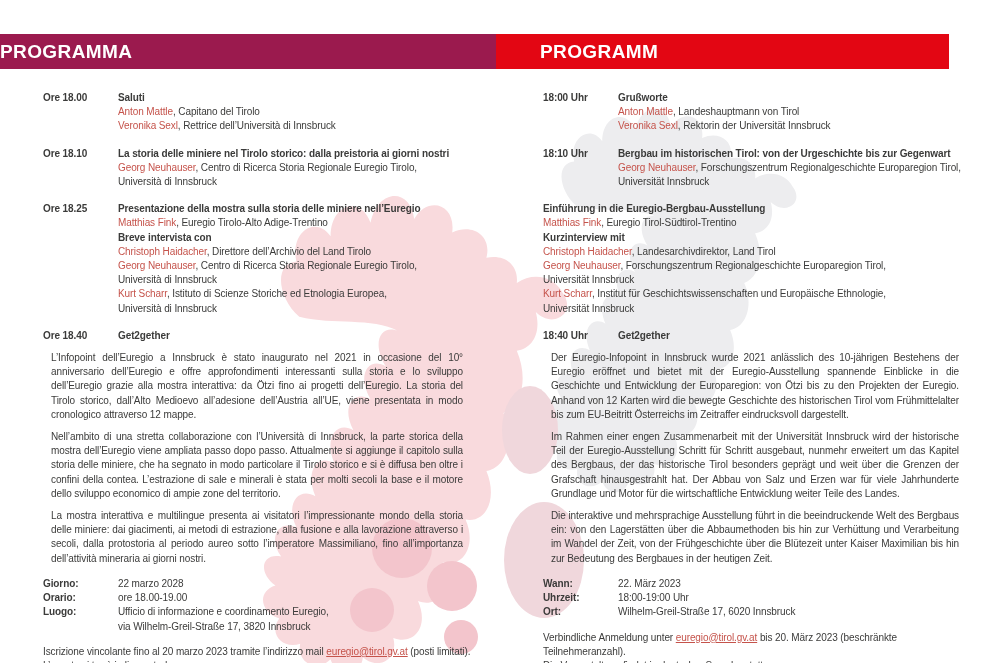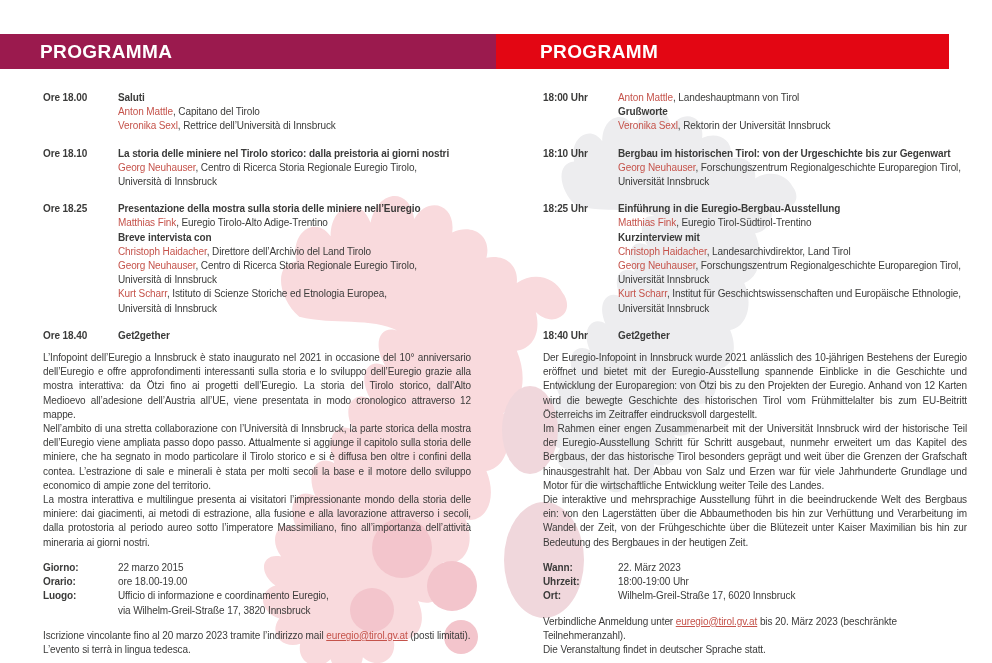--- a/index.html
+++ b/index.html
@@ -19,21 +19,21 @@
   .watermarks {
     position: absolute; left: 0; top: 0;
     z-index: 0;
   }
   
   .bar {
     position: absolute; top: 34px; height: 35px;
     display: flex; align-items: center;
     z-index: 2;
   }
-  .bar-left  { left: 0;     width: 496px; background: var(--maroon, #9B1A4E); padding-left: 40px; }
+  .bar-left  { left: 0;     width: 496px; background: var(--maroon, #9B1A4E); }
   .bar-right { left: 496px; width: 453px; background: var(--red, #E30613);    padding-left: 44px; }
   .bar .bar-title {
     color: #ffffff; font-size: 19px; font-weight: 700; letter-spacing: 0.4px;
   }
   
   .col {
     position: absolute; top: 91px;
     z-index: 1;
     font-size: 10px; line-height: 14.2px; letter-spacing: -0.1px;
     color: var(--text, #3B3B3A);
@@ -43,21 +43,21 @@
   
   .srow { display: flex; margin-bottom: 13px; }
   .srow:last-of-type { margin-bottom: 0; }
   .srow .time { flex: 0 0 75px; width: 75px; font-weight: 700; }
   .srow .slines { flex: 1; }
   .seg-bold { font-weight: 700; }
   .seg-name { color: var(--name-red, #C5534B); }
   .schedule-block { margin-bottom: 8px; }
   
   .paras { margin-bottom: 11px; }
-  .para { margin: 0; text-align: justify; }
+  .para { margin: 8px; text-align: justify; }
   
   .info { margin-bottom: 11px; }
   .info-row { display: flex; }
   .info-label { flex: 0 0 75px; width: 75px; font-weight: 700; }
   .info-value { flex: 1; }
   
   .reg { margin-bottom: 12px; }
   .link {
     color: var(--name-red, #C5534B);
     text-decoration: underline;
@@ -204,21 +204,21 @@
       </div>
       <div class="paras">
         <p class="para">L’Infopoint dell’Euregio a Innsbruck è stato inaugurato nel 2021 in occasione del 10° anniversario dell’Euregio e offre approfondimenti interessanti sulla storia e lo sviluppo dell’Euregio grazie alla mostra interattiva: da Ötzi fino ai progetti dell’Euregio. La storia del Tirolo storico, dall’Alto Medioevo all’adesione dell’Austria all’UE, viene presentata in modo cronologico attraverso 12 mappe.</p>
         <p class="para">Nell’ambito di una stretta collaborazione con l’Università di Innsbruck, la parte storica della mostra dell’Euregio viene ampliata passo dopo passo. Attualmente si aggiunge il capitolo sulla storia delle miniere, che ha segnato in modo particolare il Tirolo storico e si è diffusa ben oltre i confini della contea. L’estrazione di sale e minerali è stata per molti secoli la base e il motore dello sviluppo economico di ampie zone del territorio.</p>
         <p class="para">La mostra interattiva e multilingue presenta ai visitatori l’impressionante mondo della storia delle miniere: dai giacimenti, ai metodi di estrazione, alla fusione e alla lavorazione attraverso i secoli, dalla protostoria al periodo aureo sotto l’imperatore Massimiliano, fino all’importanza dell’attività mineraria ai giorni nostri.</p>
       </div>
       <div class="info">
         <div class="info-row">
           <div class="info-label">Giorno:</div>
           <div class="info-value">
-            <div>22 marzo 2015</div>
+            <div>22 marzo 2028</div>
           </div>
         </div>
         <div class="info-row">
           <div class="info-label">Orario:</div>
           <div class="info-value">
             <div>ore 18.00-19.00</div>
           </div>
         </div>
         <div class="info-row">
           <div class="info-label">Luogo:</div>
@@ -231,35 +231,34 @@
       <div class="reg">
         <div class="line"><span class="seg-plain">Iscrizione vincolante fino al 20 marzo 2023 tramite l’indirizzo mail </span><a class="link" href="#">euregio@tirol.gv.at</a><span class="seg-plain"> (posti limitati).</span></div>
         <div class="line"><span class="seg-plain">L’evento si terrà in lingua tedesca.</span></div>
       </div>
     </section>
   <section class="col col-right">
       <div class="schedule-block">
         <div class="srow">
           <div class="time">18:00 Uhr</div>
           <div class="slines">
+            <div class="line"><span class="seg-bold">Grußworte</span></div>
             <div class="line"><span class="seg-name">Anton Mattle</span><span class="seg-plain">, Landeshauptmann von Tirol</span></div>
-            <div class="line"><span class="seg-bold">Grußworte</span></div>
             <div class="line"><span class="seg-name">Veronika Sexl</span><span class="seg-plain">, Rektorin der Universität Innsbruck</span></div>
           </div>
         </div>
         <div class="srow">
           <div class="time">18:10 Uhr</div>
           <div class="slines">
             <div class="line"><span class="seg-bold">Bergbau im historischen Tirol: von der Urgeschichte bis zur Gegenwart</span></div>
             <div class="line"><span class="seg-name">Georg Neuhauser</span><span class="seg-plain">, Forschungszentrum Regionalgeschichte Europaregion Tirol,</span></div>
             <div class="line"><span class="seg-plain">Universität Innsbruck</span></div>
           </div>
         </div>
         <div class="srow">
-          <div class="time">18:25 Uhr</div>
           <div class="slines">
             <div class="line"><span class="seg-bold">Einführung in die Euregio-Bergbau-Ausstellung</span></div>
             <div class="line"><span class="seg-name">Matthias Fink</span><span class="seg-plain">, Euregio Tirol-Südtirol-Trentino</span></div>
             <div class="line"><span class="seg-bold">Kurzinterview mit</span></div>
             <div class="line"><span class="seg-name">Christoph Haidacher</span><span class="seg-plain">, Landesarchivdirektor, Land Tirol</span></div>
             <div class="line"><span class="seg-name">Georg Neuhauser</span><span class="seg-plain">, Forschungszentrum Regionalgeschichte Europaregion Tirol,</span></div>
             <div class="line"><span class="seg-plain">Universität Innsbruck</span></div>
             <div class="line"><span class="seg-name">Kurt Scharr</span><span class="seg-plain">, Institut für Geschichtswissenschaften und Europäische Ethnologie,</span></div>
             <div class="line"><span class="seg-plain">Universität Innsbruck</span></div>
           </div>

